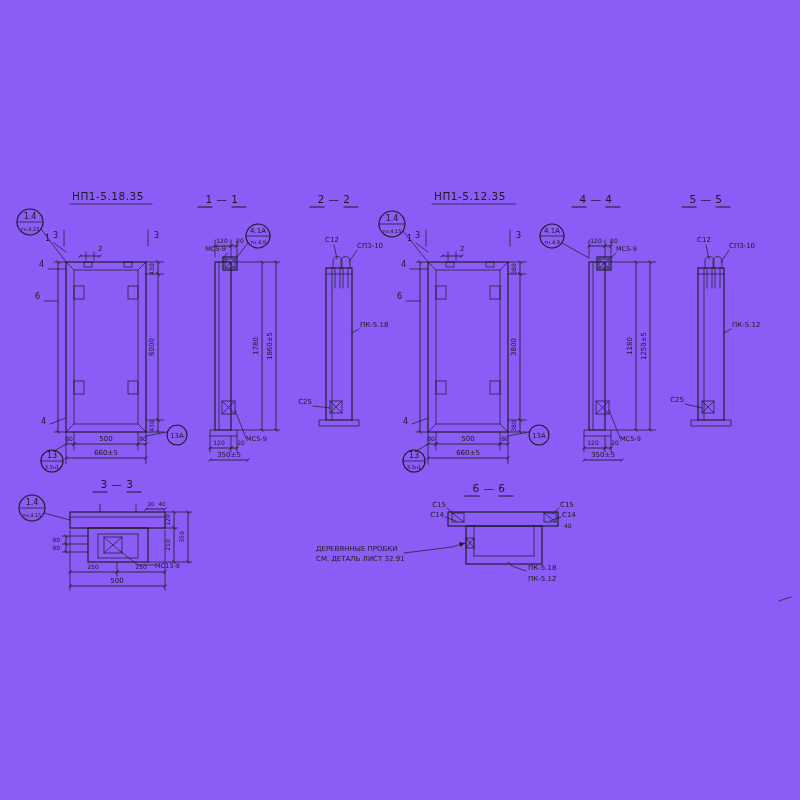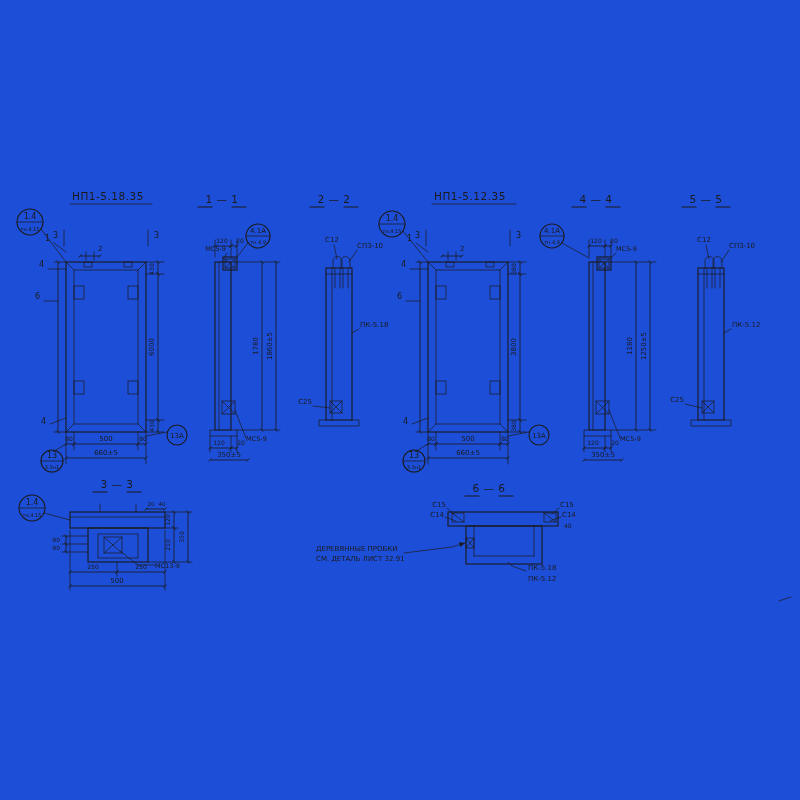--- a/index.html
+++ b/index.html
@@ -1,16 +1,16 @@
 <!DOCTYPE html>
 <html><head>
 <meta charset="utf-8">
 <style>
   html,body{margin:0;padding:0;background:#ffffff;}
-  .page{width:800px;height:800px;background:#1d4ed8;position:relative;overflow:hidden;}
+  .page{width:800px;height:800px;background:#8b5cf6;position:relative;overflow:hidden;}
   svg text{font-family:"DejaVu Sans",sans-serif;fill:#1b1b1b;}
   .t5{font-size:5px;} .t55{font-size:5.5px;} .t6{font-size:6px;} .t65{font-size:6.5px;}
   .t7{font-size:7px;} .t8{font-size:8px;} .t10{font-size:10.5px;letter-spacing:.5px;}
   .mid{text-anchor:middle;} .end{text-anchor:end;}
   .ln{stroke:#1b1b1b;fill:none;stroke-width:1.1;stroke-linecap:round;}
   .tn{stroke:#1b1b1b;fill:none;stroke-width:0.7;stroke-linecap:round;}
   .dim{stroke:#1b1b1b;fill:none;stroke-width:0.8;marker-start:url(#tick);marker-end:url(#tick);}
 </style>
 </head>
 <body>

